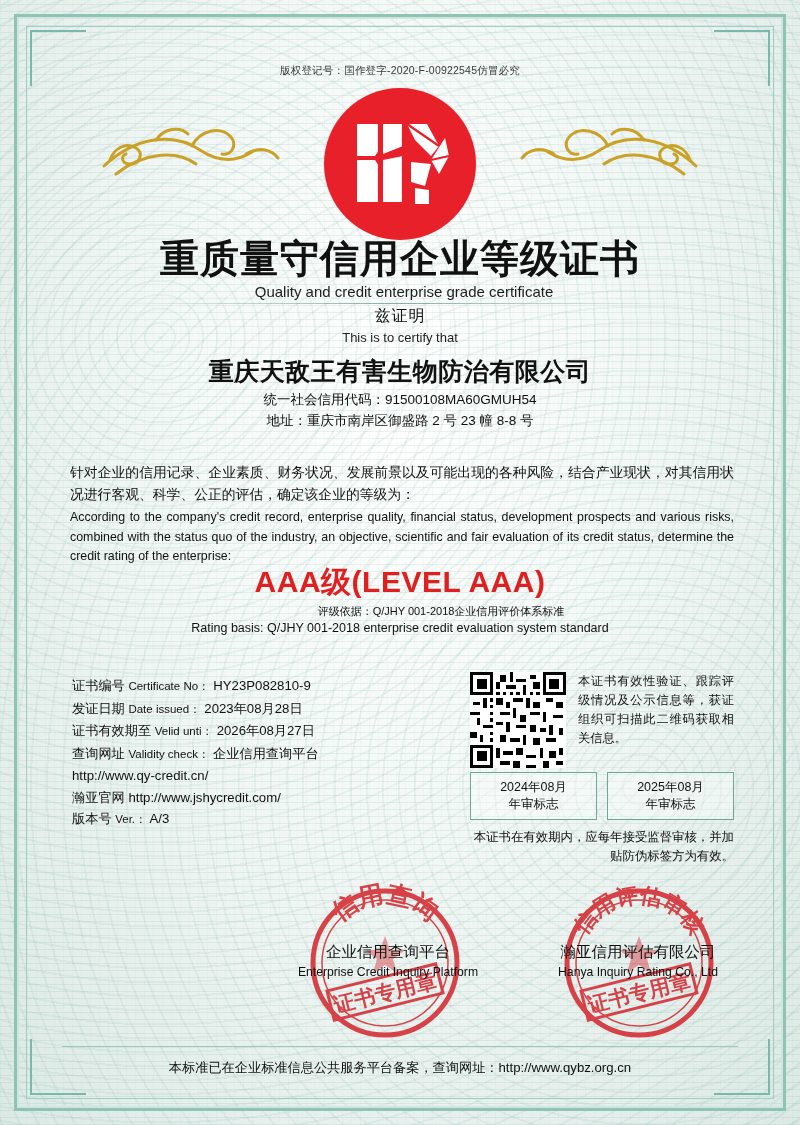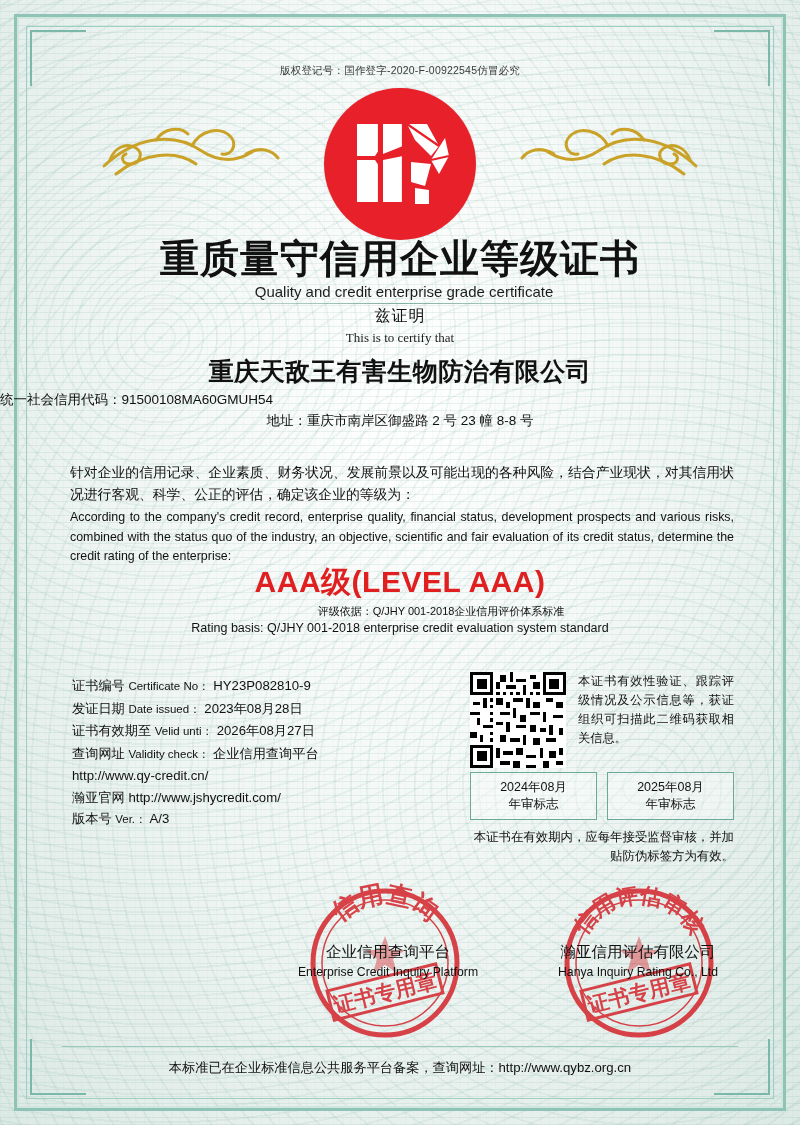--- a/index.html
+++ b/index.html
@@ -86,28 +86,28 @@
   .rule{
     position:absolute;left:110px;right:110px;top:303px;height:1px;
     background:linear-gradient(90deg,rgba(120,175,160,0),rgba(90,150,135,.75),rgba(120,175,160,0));
   }
   .certify-cn{
     position:absolute;top:306px;left:0;width:100%;text-align:center;
     font-size:16px;color:#111;letter-spacing:1px;
   }
   .certify-en{
     position:absolute;top:330px;left:0;width:100%;text-align:center;
-    font-size:13px;color:#1d1d1d;font-family:Liberation Serif, serif;
+    font-size:13px;color:#1d1d1d;
   }
   .company{
     position:absolute;top:355px;left:0;width:100%;text-align:center;
     font-size:25px;font-weight:bold;color:#111;letter-spacing:.5px;
   }
   .credit-code{
-    position:absolute;top:391px;left:0;width:100%;text-align:left;
+    position:absolute;top:391px;left:0;width:100%;text-align:center;
     font-size:13.5px;color:#111;
   }
   .address{
     position:absolute;top:412px;left:0;width:100%;text-align:center;
     font-size:13.5px;color:#111;
   }
 
   .body-text{
     position:absolute;left:70px;right:66px;top:462px;
     font-size:13.8px;line-height:22px;color:#111;text-align:justify;

